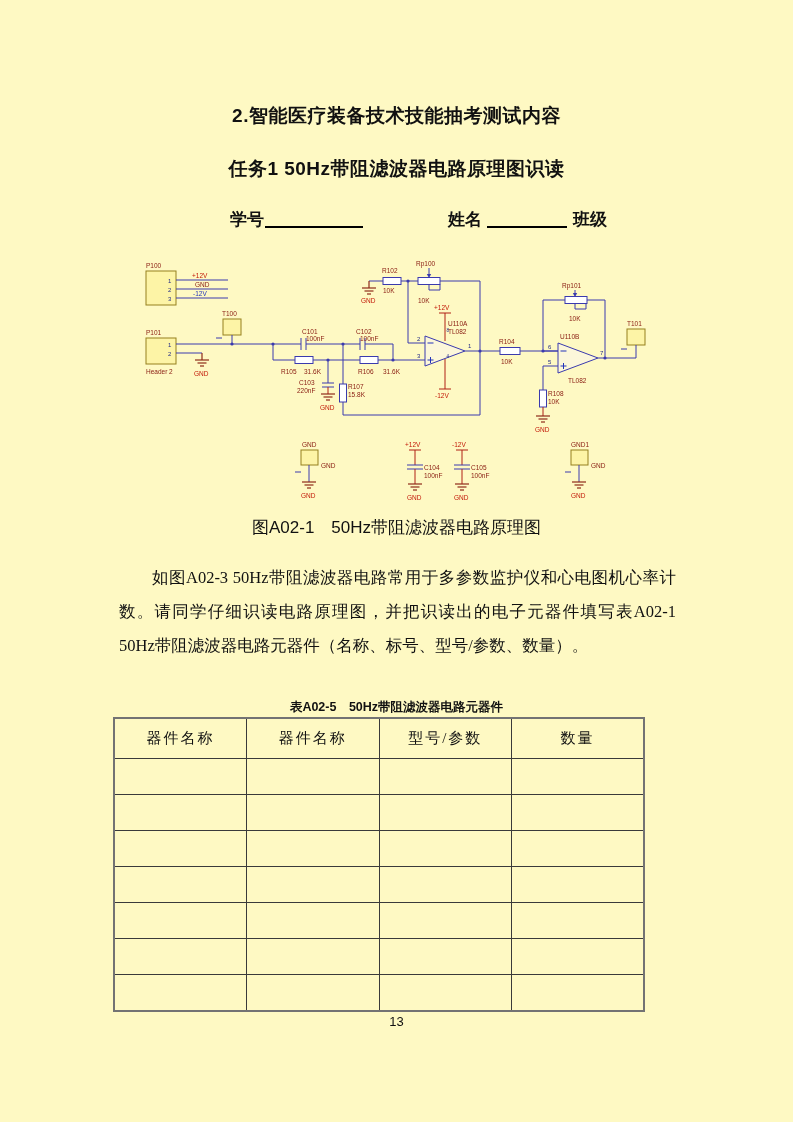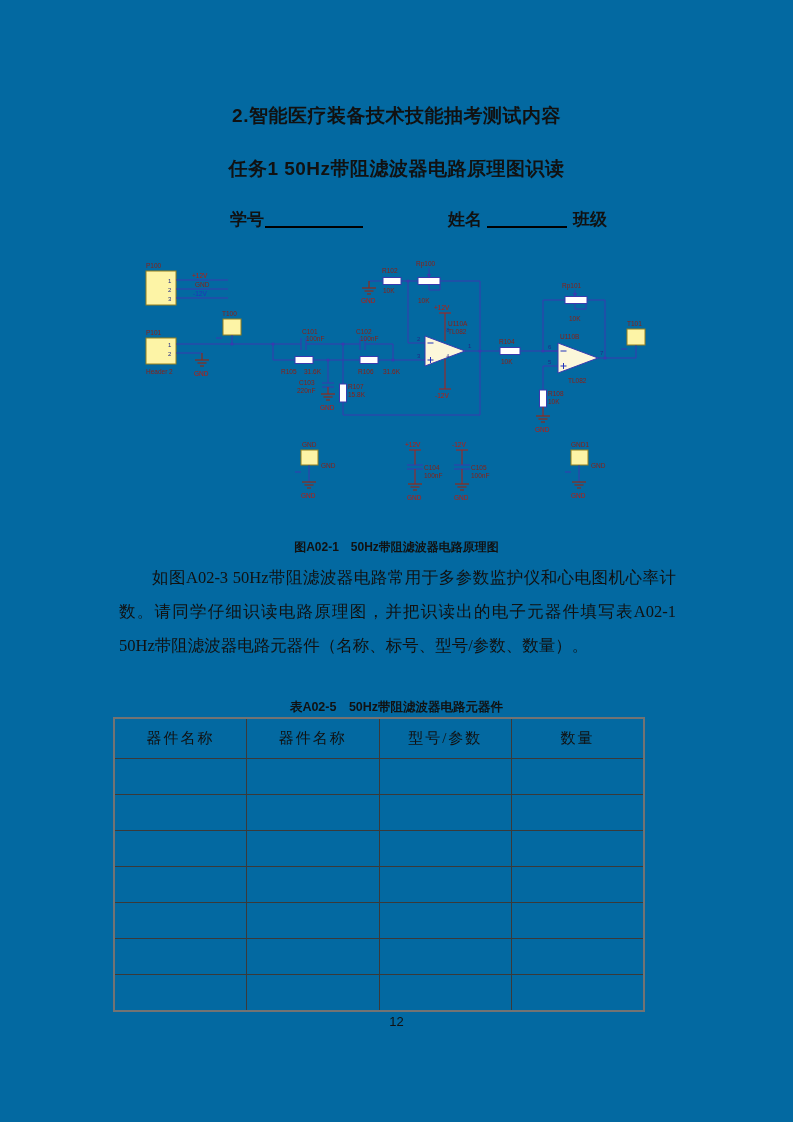--- a/index.html
+++ b/index.html
@@ -1,24 +1,24 @@
 <!DOCTYPE html>
 <html><head>
 <meta charset="utf-8">
 <style>
   html,body{margin:0;padding:0;background:#ffffff;}
-  .page{position:relative;width:793px;height:1122px;background:#0369a1;overflow:hidden;
+  .page{position:relative;width:793px;height:1122px;background:#fef9c3;overflow:hidden;
         font-family:"Liberation Serif",serif;color:#111;}
   .center{position:absolute;left:0;width:793px;text-align:center;}
   .h-main{top:103px;font-family:"Liberation Sans",sans-serif;font-weight:bold;font-size:19px;letter-spacing:0.5px;}
   .h-task{top:156px;font-family:"Liberation Sans",sans-serif;font-weight:bold;font-size:19px;letter-spacing:0.5px;}
   .stu{position:absolute;top:208px;height:24px;font-family:Liberation Sans, sans-serif;
        font-weight:bold;font-size:17px;}
   .stu-line{position:absolute;top:208px;height:18px;border-bottom:2px solid #000;}
-  .fig-cap{top:539px;font-family:"Liberation Sans",sans-serif;font-weight:bold;font-size:12px;}
+  .fig-cap{top:516px;font-family:"Liberation Sans",sans-serif;font-weight:normal;font-size:17px;}
   .para{position:absolute;left:119px;top:561px;width:557px;font-size:16.5px;line-height:34px;
         text-align:justify;text-indent:2em;}
   .tab-cap{top:699px;font-family:"Liberation Sans",sans-serif;font-weight:bold;font-size:12.5px;}
   table.fill{position:absolute;left:113px;top:717px;width:532px;border-collapse:collapse;
              border:2px solid #737373;table-layout:fixed;}
   table.fill th{border:1px solid #3a3a3a;height:37px;font-weight:normal;font-size:15px;
                 letter-spacing:2px;text-align:center;}
   table.fill td{border:1px solid #3a3a3a;height:33px;}
   .pageno{top:1014px;font-family:"Liberation Sans",sans-serif;font-size:13px;}
   svg.schem{position:absolute;left:132px;top:245px;}
@@ -368,15 +368,15 @@
         </tr>
         <tr>
           <td></td>
           <td></td>
           <td></td>
           <td></td>
         </tr>
       </tbody>
   </table>
 
-  <div class="center pageno">12</div>
+  <div class="center pageno">13</div>
 
 </div>
 
 </body></html>

